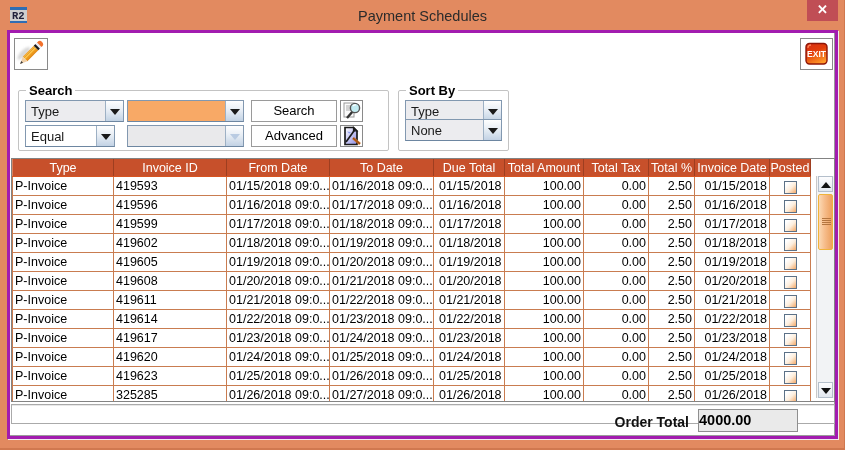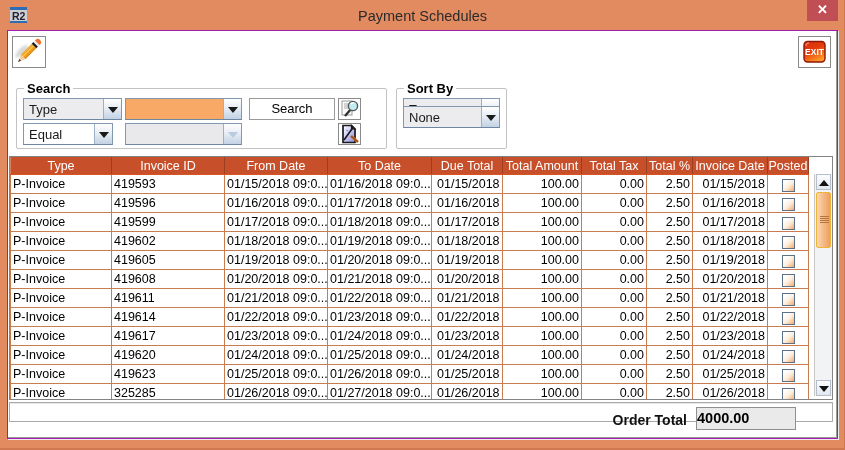--- a/index.html
+++ b/index.html
@@ -2,23 +2,23 @@
 <html><head>
 <meta charset="utf-8">
 <style>
 * { margin:0; padding:0; box-sizing:border-box; }
 html,body { width:845px; height:450px; overflow:hidden; font-family:"Liberation Sans", sans-serif; }
 .win { position:relative; width:845px; height:450px; background:#E28A60; box-shadow: inset 0 -2px 0 #d0784f, inset -1px 0 0 #d0784f; }
 .title { position:absolute; top:0; left:0; width:100%; height:30px; text-align:center;
   font-size:14.5px; color:#2b2b2b; line-height:33px; }
 .appicon { position:absolute; left:10px; top:7px; width:17px; height:16px; background:#cfcfcf; }
 .appicon .bar { position:absolute; left:0; width:100%; height:2.5px; background:#2e6db4; }
-.appicon .r2 { position:absolute; left:2px; top:2.5px; font-family:Liberation Sans, sans-serif; font-size:10.5px; font-weight:bold; color:#20203a; letter-spacing:0; }
+.appicon .r2 { position:absolute; left:2px; top:2.5px; font-family:Liberation Mono, monospace; font-size:10.5px; font-weight:bold; color:#20203a; letter-spacing:0; }
 .closebtn { position:absolute; left:807px; top:0; width:31px; height:21px; background:#C04E55; color:#fff; text-align:center; font-size:13px; font-weight:bold; line-height:20px; }
-.content { position:absolute; left:7px; top:30px; width:831px; height:409px; background:#ffffff; border:1px solid #a21caf; box-shadow: inset -1px -1px 0 #9a9a9a, 1px 1px 0 #f0ece9; }
+.content { position:absolute; left:7px; top:30px; width:831px; height:409px; background:#ffffff; border:3px solid #a21caf; box-shadow: inset -1px -1px 0 #9a9a9a, 1px 1px 0 #f0ece9; }
 
 .toolbtn { position:absolute; background:#fff; border:1px solid #8a8a8a; }
 
 .group { position:absolute; border:1px solid #c3c3c3; border-radius:2px; }
 .group .glabel { position:absolute; top:-8px; left:7px; background:#fff; padding:0 3px; font-size:13px; font-weight:bold; color:#000; }
 
 .combo { position:absolute; height:22px; border:1px solid #8298b0; border-bottom-color:#6d86a1; background:#ececef; font-size:13px; color:#1a1a1a; }
 .combo .ctext { position:absolute; left:0; top:0; bottom:0; right:18px; padding:3px 0 0 5px; }
 .combo .carr { position:absolute; right:0; top:0; bottom:0; width:18px; border-left:1px solid #9db0c4;
   background:linear-gradient(#fefefe, #e8eef5 45%, #c2d2e4); }
@@ -130,20 +130,21 @@
       </svg>
     </div>
     <div class="combo" style="left:15px; top:92px; width:90px; background:#fff;">
         <div class="ctext">Equal</div>
         <div class="carr"></div>
       </div>
     <div class="combo dis" style="left:117px; top:92px; width:117px; background:#e9e9eb;">
         <div class="ctext"></div>
         <div class="carr"></div>
       </div>
+    <div class="btn" style="left:241px; top:92px; width:86px;">Advanced</div>
     <div class="toolbtn" style="left:330px; top:92px; width:23px; height:22px;">
       <svg width="21" height="20" viewBox="0 0 21 20">
         <defs>
             <linearGradient id="pg" x1="0" y1="0" x2="1" y2="1">
           <stop offset="0" stop-color="#ffffff"></stop>
               <stop offset="0.45" stop-color="#cdcdf5"></stop>
               <stop offset="1" stop-color="#8a8ae0"></stop>
         </linearGradient>
           </defs>
         <path d="M4,1.5 h8.5 l3.5,3.5 v13.5 h-12 z" fill="url(#pg)" stroke="#1a1a1a" stroke-width="1.7"></path>
@@ -155,21 +156,21 @@
       </svg>
     </div>
 
     <div class="group" style="left:388px; top:57px; width:111px; height:61px;">
       <span class="glabel">Sort By</span>
     </div>
     <div class="combo" style="left:395px; top:67px; width:97px;">
         <div class="ctext">Type</div>
         <div class="carr"></div>
       </div>
-    <div class="combo" style="left:395px; top:75px; width:97px;">
+    <div class="combo" style="left:395px; top:86px; width:97px;">
         <div class="ctext">None</div>
         <div class="carr"></div>
       </div>
 
     <div class="tablepanel">
       <table class="grid">
         <colgroup>
           <col style="width:101px">
             <col style="width:113px">
             <col style="width:103px">

